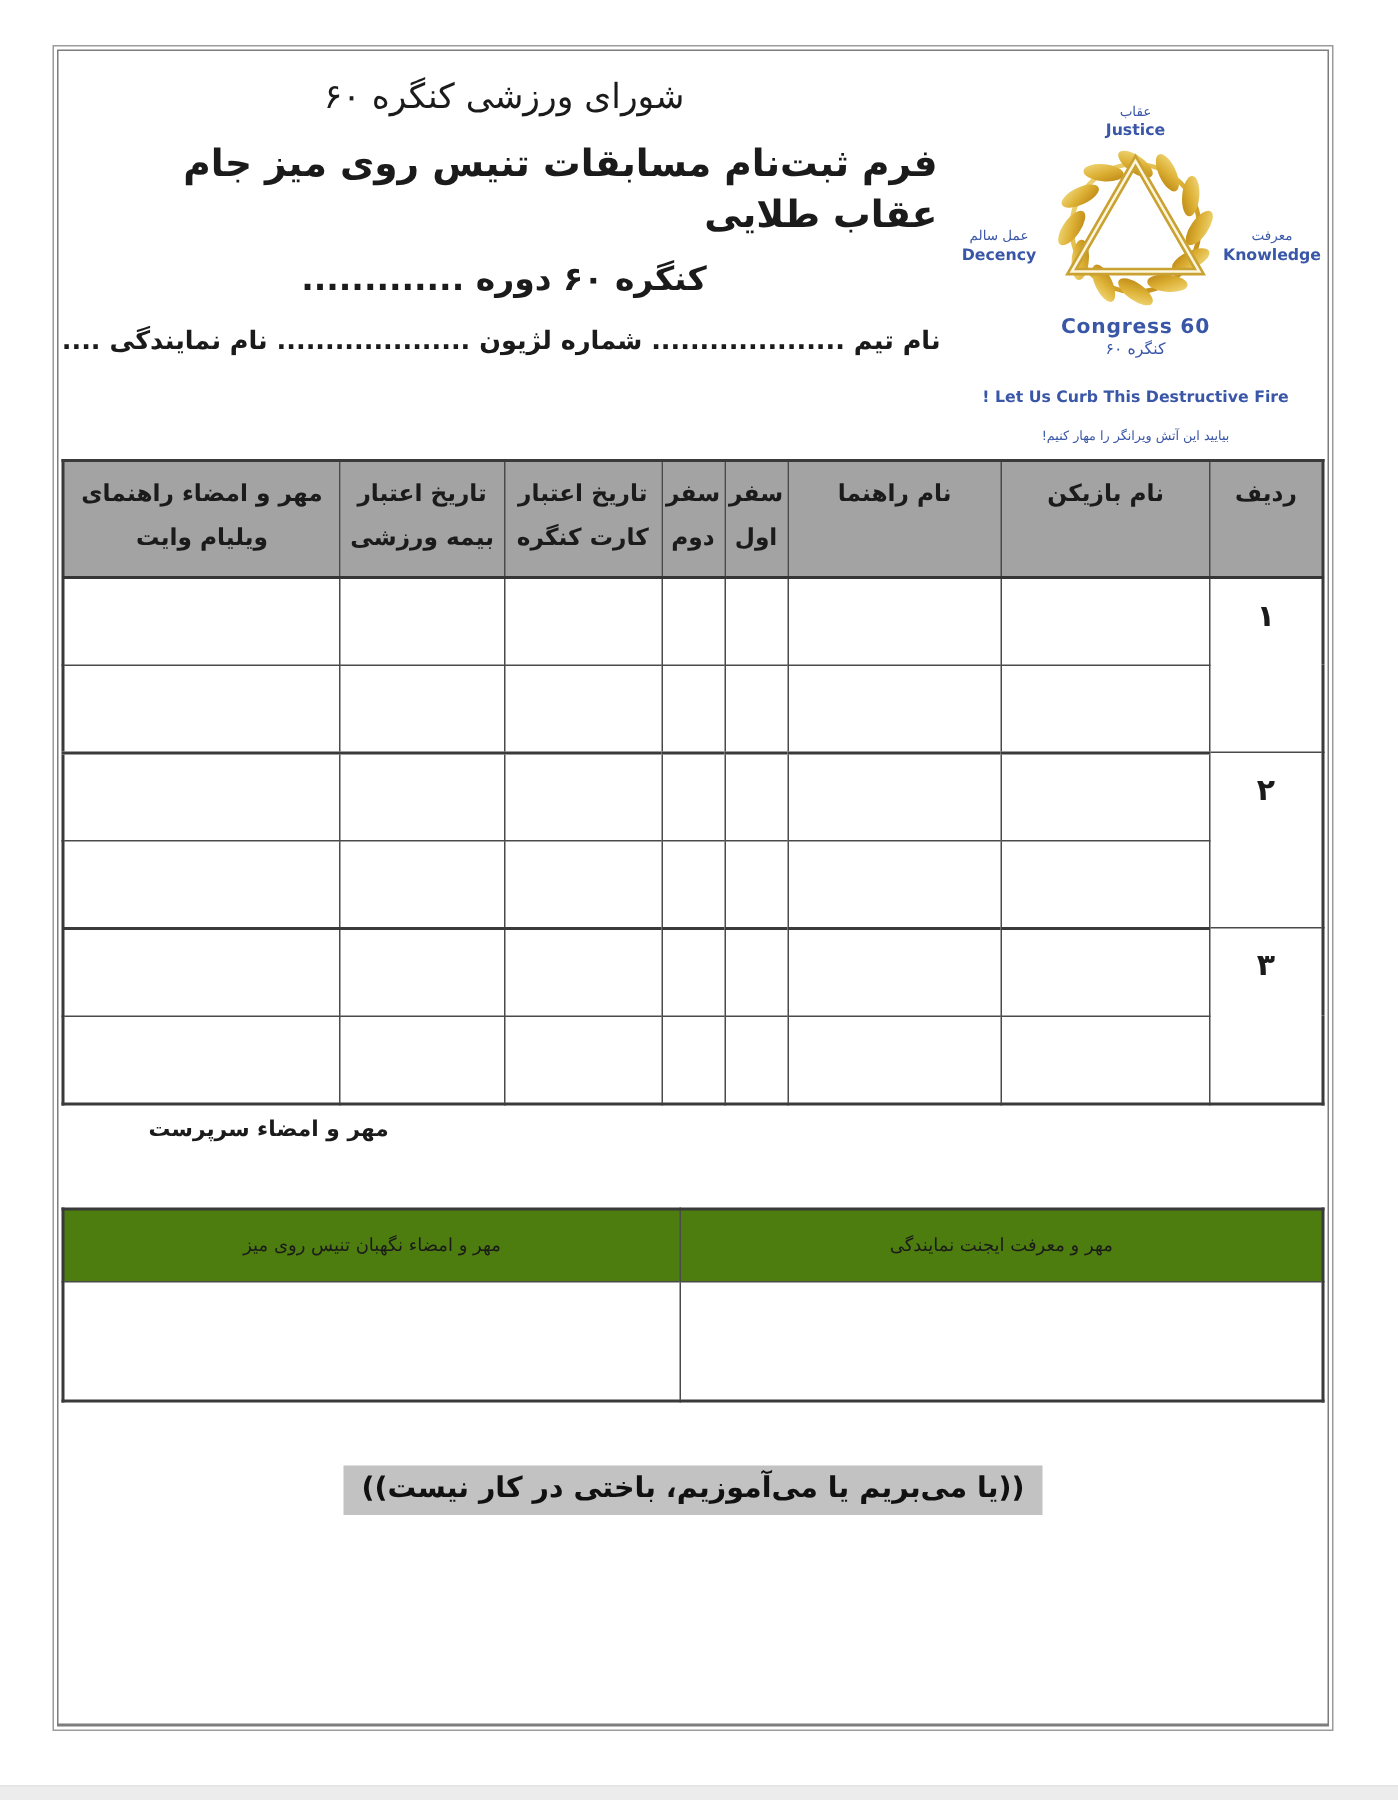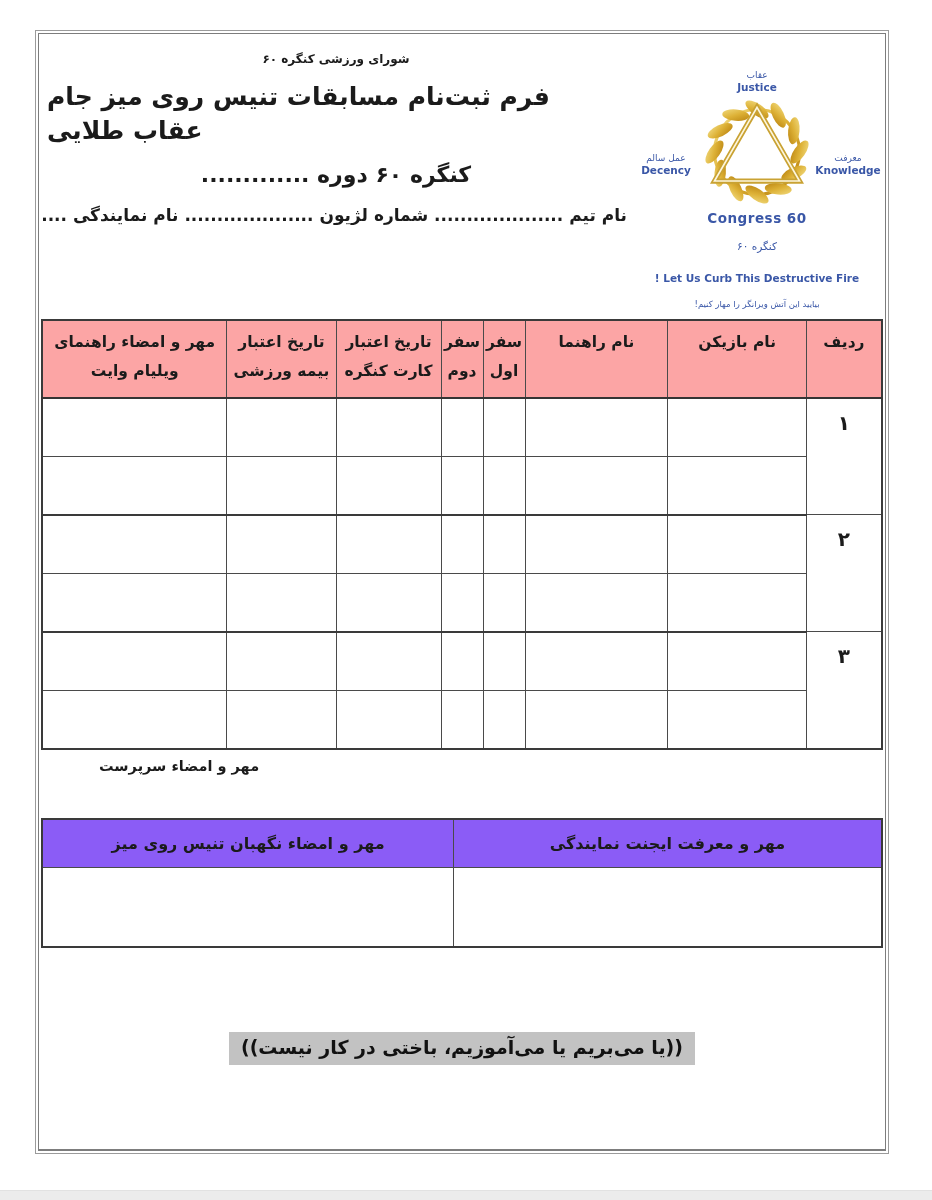--- a/index.html
+++ b/index.html
@@ -11,70 +11,70 @@
     position:absolute;left:38px;top:33px;width:848px;height:1118px;
     border:1px solid #7d7d7d;outline:1px solid #9b9b9b;outline-offset:2px;
     background:#ffffff;padding:0 2px;box-sizing:border-box;
     border-bottom-width:2px;
   }
   .bottom-band{position:absolute;left:0;bottom:0;width:932px;height:9px;background:#ececec;border-top:1px solid #e2e2e2;}
 
   
   .header{display:flex;align-items:flex-start;}
   .header-text{flex:1 1 auto;min-width:0;padding-top:18px;}
-  .org-line{text-align:center;font-size:12px;font-weight:bold;margin:0 0 14px 0;}
-  .main-title{text-align:left;font-size:25px;font-weight:bold;margin:8px 6px 0 6px;line-height:1.35;}
+  .org-line{text-align:center;font-size:23px;font-weight:normal;margin:0 0 14px 0;}
+  .main-title{text-align:right;font-size:25px;font-weight:bold;margin:8px 6px 0 6px;line-height:1.35;}
   .period-line{text-align:center;font-size:22px;font-weight:bold;margin:14px 0 0 0;}
   .team-line{text-align:right;font-size:17px;font-weight:bold;margin:18px 0 0 0;padding-right:4px;white-space:nowrap;overflow:hidden;}
 
   
   .logo-block{flex:0 0 252px;padding-top:36px;text-align:center;color:#3a57a7;}
   .logo-fa-small{font-size:9px;line-height:1.2;}
   .logo-en-small{font-size:10.5px;font-weight:bold;line-height:1.25;}
   .logo-mid{display:flex;align-items:center;justify-content:center;margin-top:2px;}
   .logo-side{flex:0 0 70px;margin-top:26px;}
   .emblem{flex:0 0 112px;height:112px;}
   .logo-name-en{font-size:13.5px;font-weight:bold;margin-top:2px;letter-spacing:.5px;}
-  .logo-name-fa{font-size:10.5px;margin-top:14px;}
+  .logo-name-fa{font-size:10.5px;margin-top:1px;}
   .logo-slogan-en{font-size:10.5px;font-weight:bold;margin-top:20px;}
   .logo-slogan-fa{font-size:8.5px;margin-top:15px;}
 
   
   table{border-collapse:collapse;width:100%;table-layout:fixed;}
   .roster{margin-top:10px;border:2.5px solid #3a3a3a;}
   .roster th,.roster td{border:1.2px solid #4a4a4a;}
   .roster th{
-    background:#fca5a5;font-size:15.5px;font-weight:bold;
+    background:#a3a3a3;font-size:15.5px;font-weight:bold;
     height:68px;vertical-align:top;padding-top:7px;line-height:1.85;
   }
   .roster thead tr{border-bottom:2px solid #353535;}
   .roster td{height:55px;background:#ffffff;}
   .roster td.num{font-size:20px;font-weight:bold;text-align:center;vertical-align:top;padding-top:12px;}
   .roster tr.group-end td{border-bottom:2.4px solid #3a3a3a;}
   .c0{width:9%;} .c1{width:16.5%;} .c2{width:17%;} .c3{width:5%;}
   .c4{width:5%;} .c5{width:12.5%;} .c6{width:13%;} .c7{width:22%;}
 
   
   .declaration{margin:42px 6px 0 26px;font-size:17px;font-weight:bold;line-height:2.75;}
   .decl-line1{text-align:justify;text-align-last:justify;}
   .decl-line2{text-align:right;padding-right:48px;}
   .supervisor{margin-top:8px;font-size:14.5px;font-weight:bold;text-align:left;padding-left:58px;}
 
   
   .sig{margin-top:44px;border:2px solid #3a3a3a;}
   .sig th,.sig td{border:1.6px solid #4a4a4a;}
-  .sig th{background:#8b5cf6;font-size:16px;font-weight:bold;height:45px;vertical-align:middle;}
+  .sig th{background:#4d7c0f;font-size:12px;font-weight:normal;height:45px;vertical-align:middle;}
   .sig td{height:76px;background:#ffffff;}
   .s0{width:51%;} .s1{width:49%;}
 
   
   .slogan-wrap{text-align:center;margin-top:42px;}
   .slogan{
     display:inline-block;background:#c2c2c2;color:#111;
-    font-size:19px;font-weight:bold;padding:4px 12px 7px 12px;margin-top:42px;
+    font-size:19px;font-weight:bold;padding:4px 12px 7px 12px;
   }
 </style>
 </head>
 <body>
 
 <div class="page">
 
   <div class="header">
 
     <div class="logo-block">

